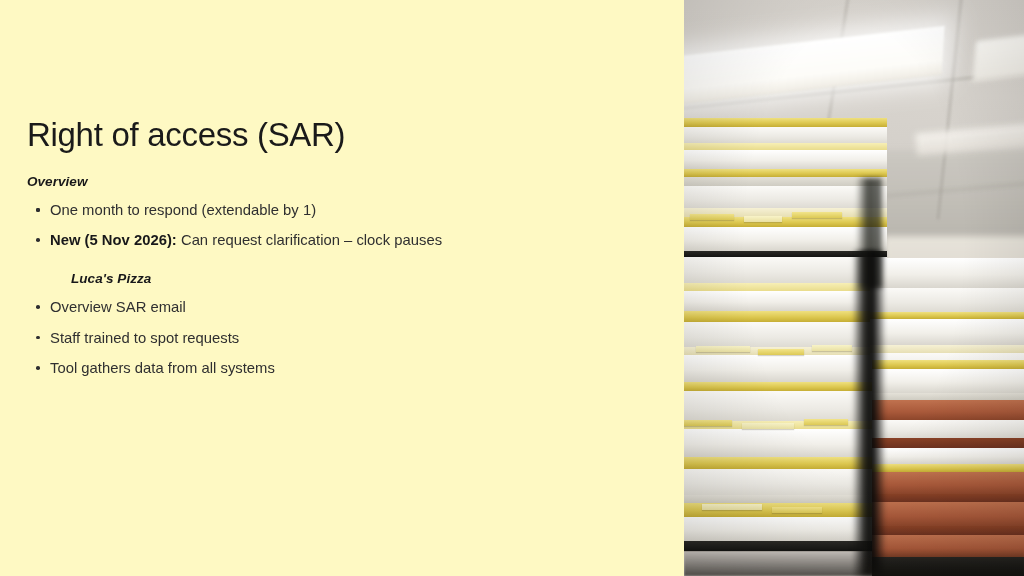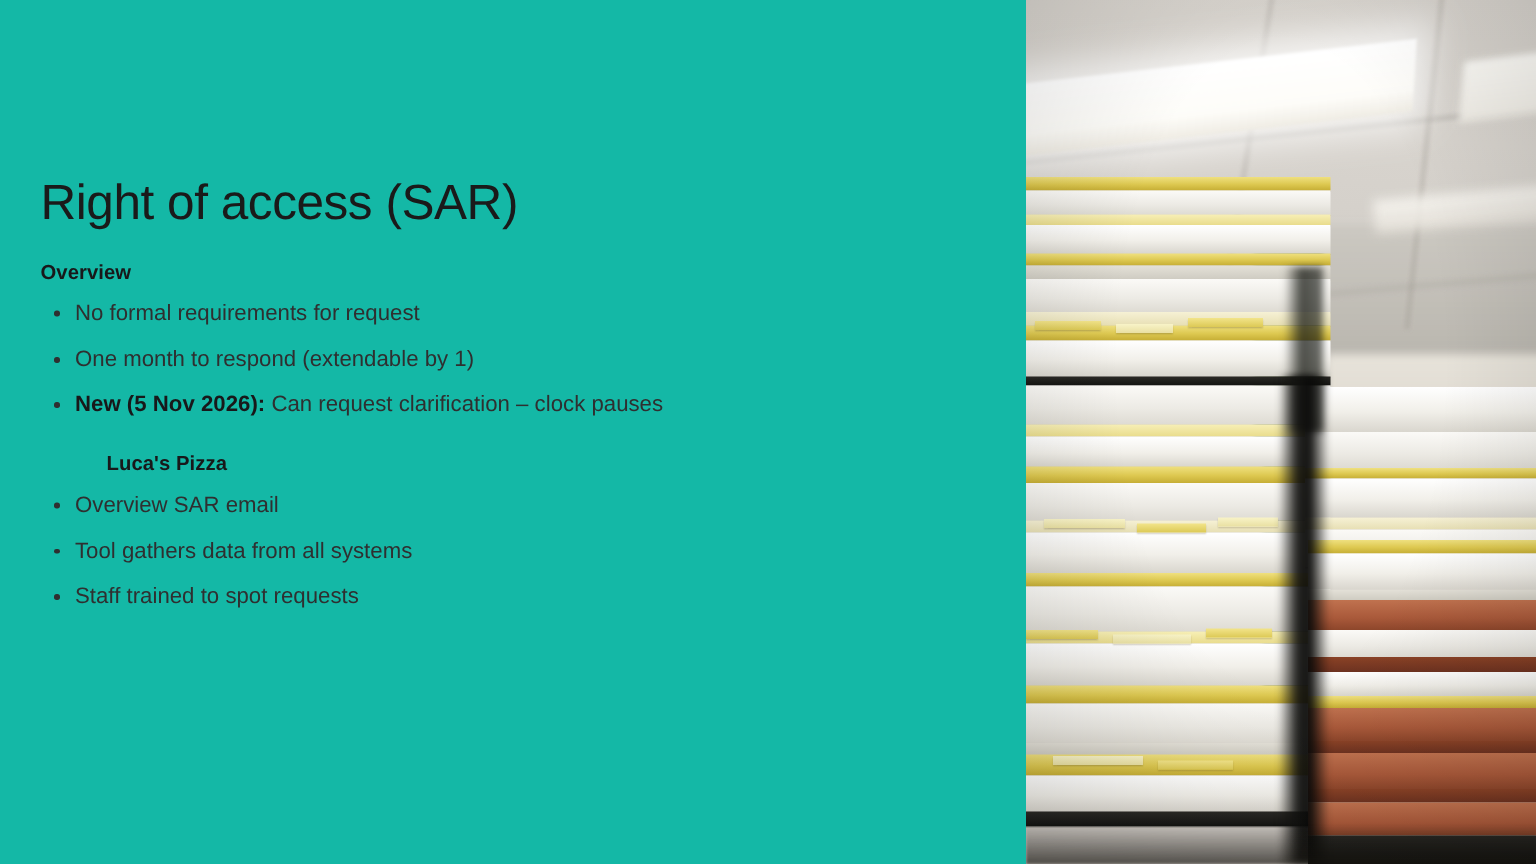--- a/index.html
+++ b/index.html
@@ -21,21 +21,21 @@
     background: #fffffb;
     display: flex;
     overflow: hidden;
   }
 
   
   .content-pane {
     position: relative;
     width: 684px;
     height: 576px;
-    background: #14b8a6;
+    background: #fef9c3;
     box-sizing: border-box;
     flex: 0 0 684px;
   }
 
   .content-inner {
     position: absolute;
     left: 27px;
     top: 116px;
     width: 430px;
   }
@@ -50,20 +50,21 @@
     white-space: nowrap;
   }
 
   .section-heading {
     font-size: 13.5px;
     font-weight: 700;
     color: #18181a;
     letter-spacing: 0.05px;
     margin: 0 0 9px 0;
     line-height: 1.3;
+    font-style: italic;
   }
 
   .section-heading.second {
     margin-top: 19px;
     margin-left: 44px;
   }
 
   .bullet-list {
     list-style: none;
     margin: 0;
@@ -315,46 +316,46 @@
   <div class="content-pane">
     <div class="content-inner">
 
       <h1 class="slide-title">Right of access (SAR)</h1>
 
       <h2 class="section-heading">Overview</h2>
 
       <ul class="bullet-list">
         <li class="bullet-item">
           <span class="bullet-dot"></span>
-          <span class="bullet-strong"></span><span>No formal requirements for request</span>
+          <span class="bullet-strong"></span>
         </li>
         <li class="bullet-item">
           <span class="bullet-dot"></span>
           <span class="bullet-strong"></span><span>One month to respond (extendable by 1)</span>
         </li>
         <li class="bullet-item">
           <span class="bullet-dot"></span>
           <span class="bullet-strong">New (5 Nov 2026):</span><span> Can request clarification – clock pauses</span>
         </li>
       </ul>
 
       <h2 class="section-heading second">Luca's Pizza</h2>
 
       <ul class="bullet-list">
         <li class="bullet-item">
           <span class="bullet-dot"></span>
           <span class="bullet-strong"></span><span>Overview SAR email</span>
         </li>
         <li class="bullet-item">
           <span class="bullet-dot"></span>
+          <span class="bullet-strong"></span><span>Staff trained to spot requests</span>
+        </li>
+        <li class="bullet-item">
+          <span class="bullet-dot"></span>
           <span class="bullet-strong"></span><span>Tool gathers data from all systems</span>
-        </li>
-        <li class="bullet-item">
-          <span class="bullet-dot"></span>
-          <span class="bullet-strong"></span><span>Staff trained to spot requests</span>
         </li>
       </ul>
 
     </div>
   </div>
 
   <div class="photo-pane">
     <div class="photo-stage photo-blur">
 
       <div class="ceiling"></div>

